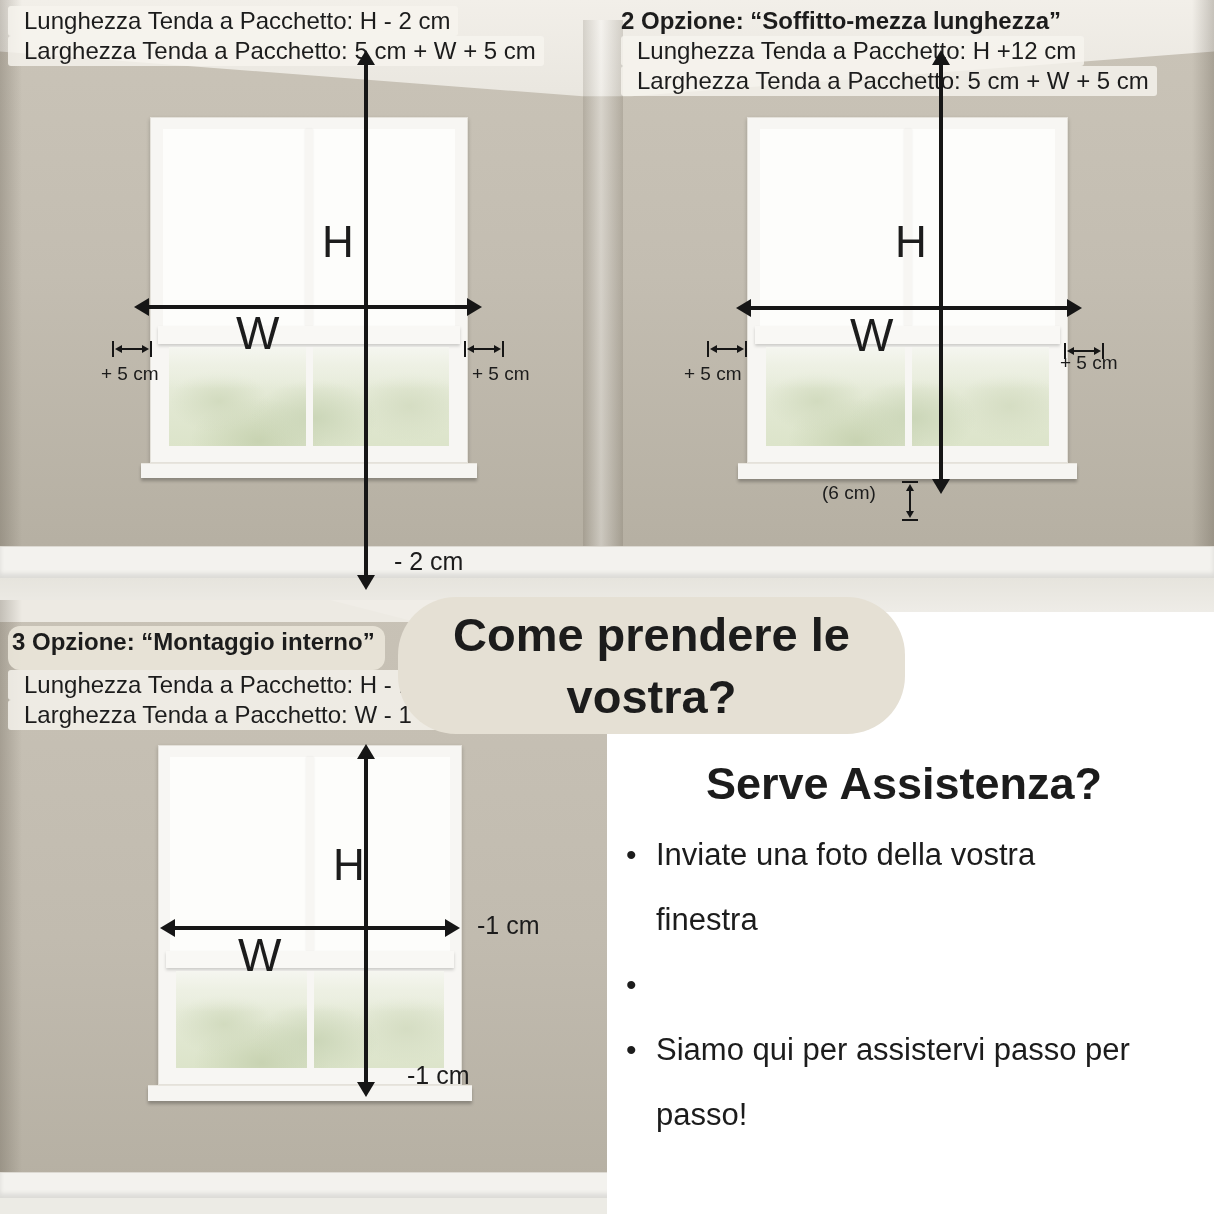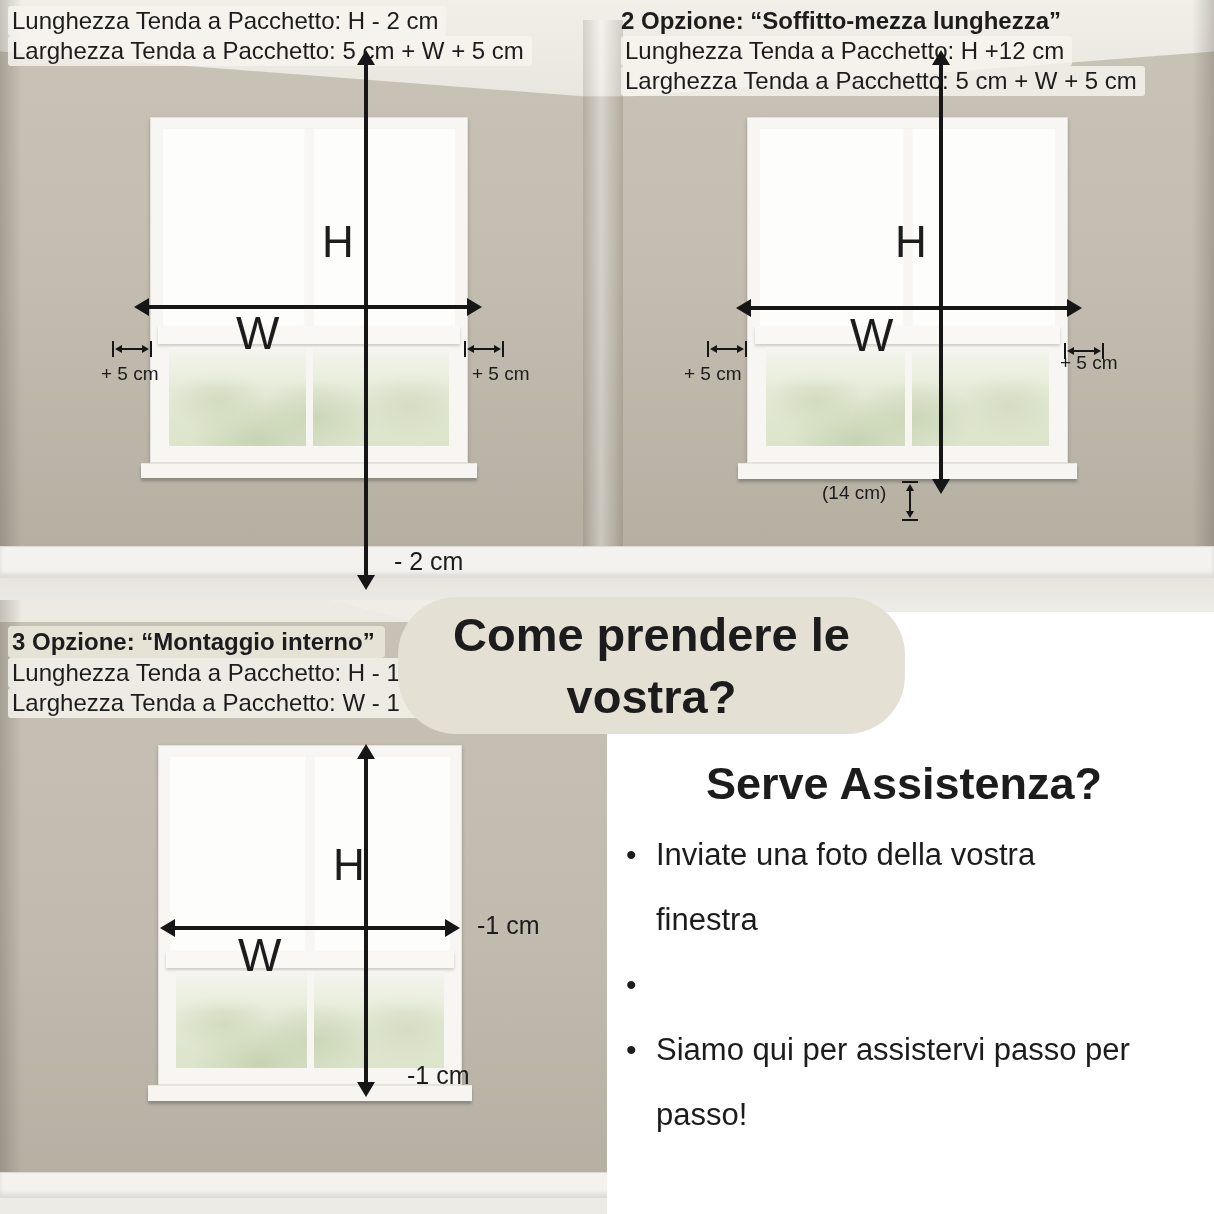--- a/index.html
+++ b/index.html
@@ -53,22 +53,22 @@
       radial-gradient(95px 60px at 32% 95%,#c8d3b2,transparent 72%),
       linear-gradient(180deg,#eef1e5 0%,#e2e8d3 55%,#dce4ca 100%);
     filter:blur(.4px);}
   .mull-b{position:absolute;left:calc(50% - 3px);width:7px;top:66.5%;bottom:5%;background:#f7f6f3;}
   .sill{position:absolute;background:#f6f5f2;box-shadow:0 3px 3px rgba(0,0,0,.25);border-top:1px solid #e8e5de;}
 
   
   .caption{font-size:24px;line-height:29px;}
   .caption .line{display:table;padding:0 6px 1px 0;}
   .caption .hd{font-weight:700;}
-  .caption .strip{background:rgba(246,244,238,.82);padding:0 8px 1px 4px;border-radius:3px;}
-  .cap3 .hd{background:rgba(234,229,217,.9);padding:1px 10px 2px 4px;border-radius:4px;}
+  .caption .strip{background:rgba(246,244,238,.82);padding:0 8px 1px 16px;border-radius:3px;}
+  .cap3 .hd{background:rgba(234,229,217,.9);padding:1px 10px 14px 4px;border-radius:12px;}
 
   
   .arr{background:#161616;}
   .arr.v{width:4px;}
   .arr.h{height:4px;}
   .ah{position:absolute;width:0;height:0;border:solid transparent;}
   .ah-up{border-width:0 9px 15px 9px;border-bottom-color:#161616;left:-7px;top:-12px;}
   .ah-down{border-width:15px 9px 0 9px;border-top-color:#161616;left:-7px;bottom:-12px;}
   .ah-left{border-width:9px 15px 9px 0;border-right-color:#161616;top:-7px;left:-12px;}
   .ah-right{border-width:9px 0 9px 15px;border-left-color:#161616;top:-7px;right:-12px;}
@@ -206,21 +206,21 @@
       <span class="m"></span>
       <span class="b"></span>
     </div>
   <div class="abs small-label" style="left:684px;top:364px;">+ 5 cm</div>
   <div class="abs bkt" style="left:1064px;top:343px;">
       <span class="b"></span>
       <span class="m"></span>
       <span class="b"></span>
     </div>
   <div class="abs small-label" style="left:1060px;top:353px;">+ 5 cm</div>
-  <div class="abs small-label" style="left:822px;top:483px;">(14 cm)</div>
+  <div class="abs small-label" style="left:822px;top:483px;">(6 cm)</div>
   <div class="abs vbkt" style="left:901px;top:481px;">
       <span class="hb"></span>
       <span class="vm"></span>
       <span class="hb"></span>
     </div>
 
   <div class="abs arr v" style="left:364px;top:756px;height:329px;">
     <span class="ah ah-up"></span>
     <span class="ah ah-down"></span>
   </div>

